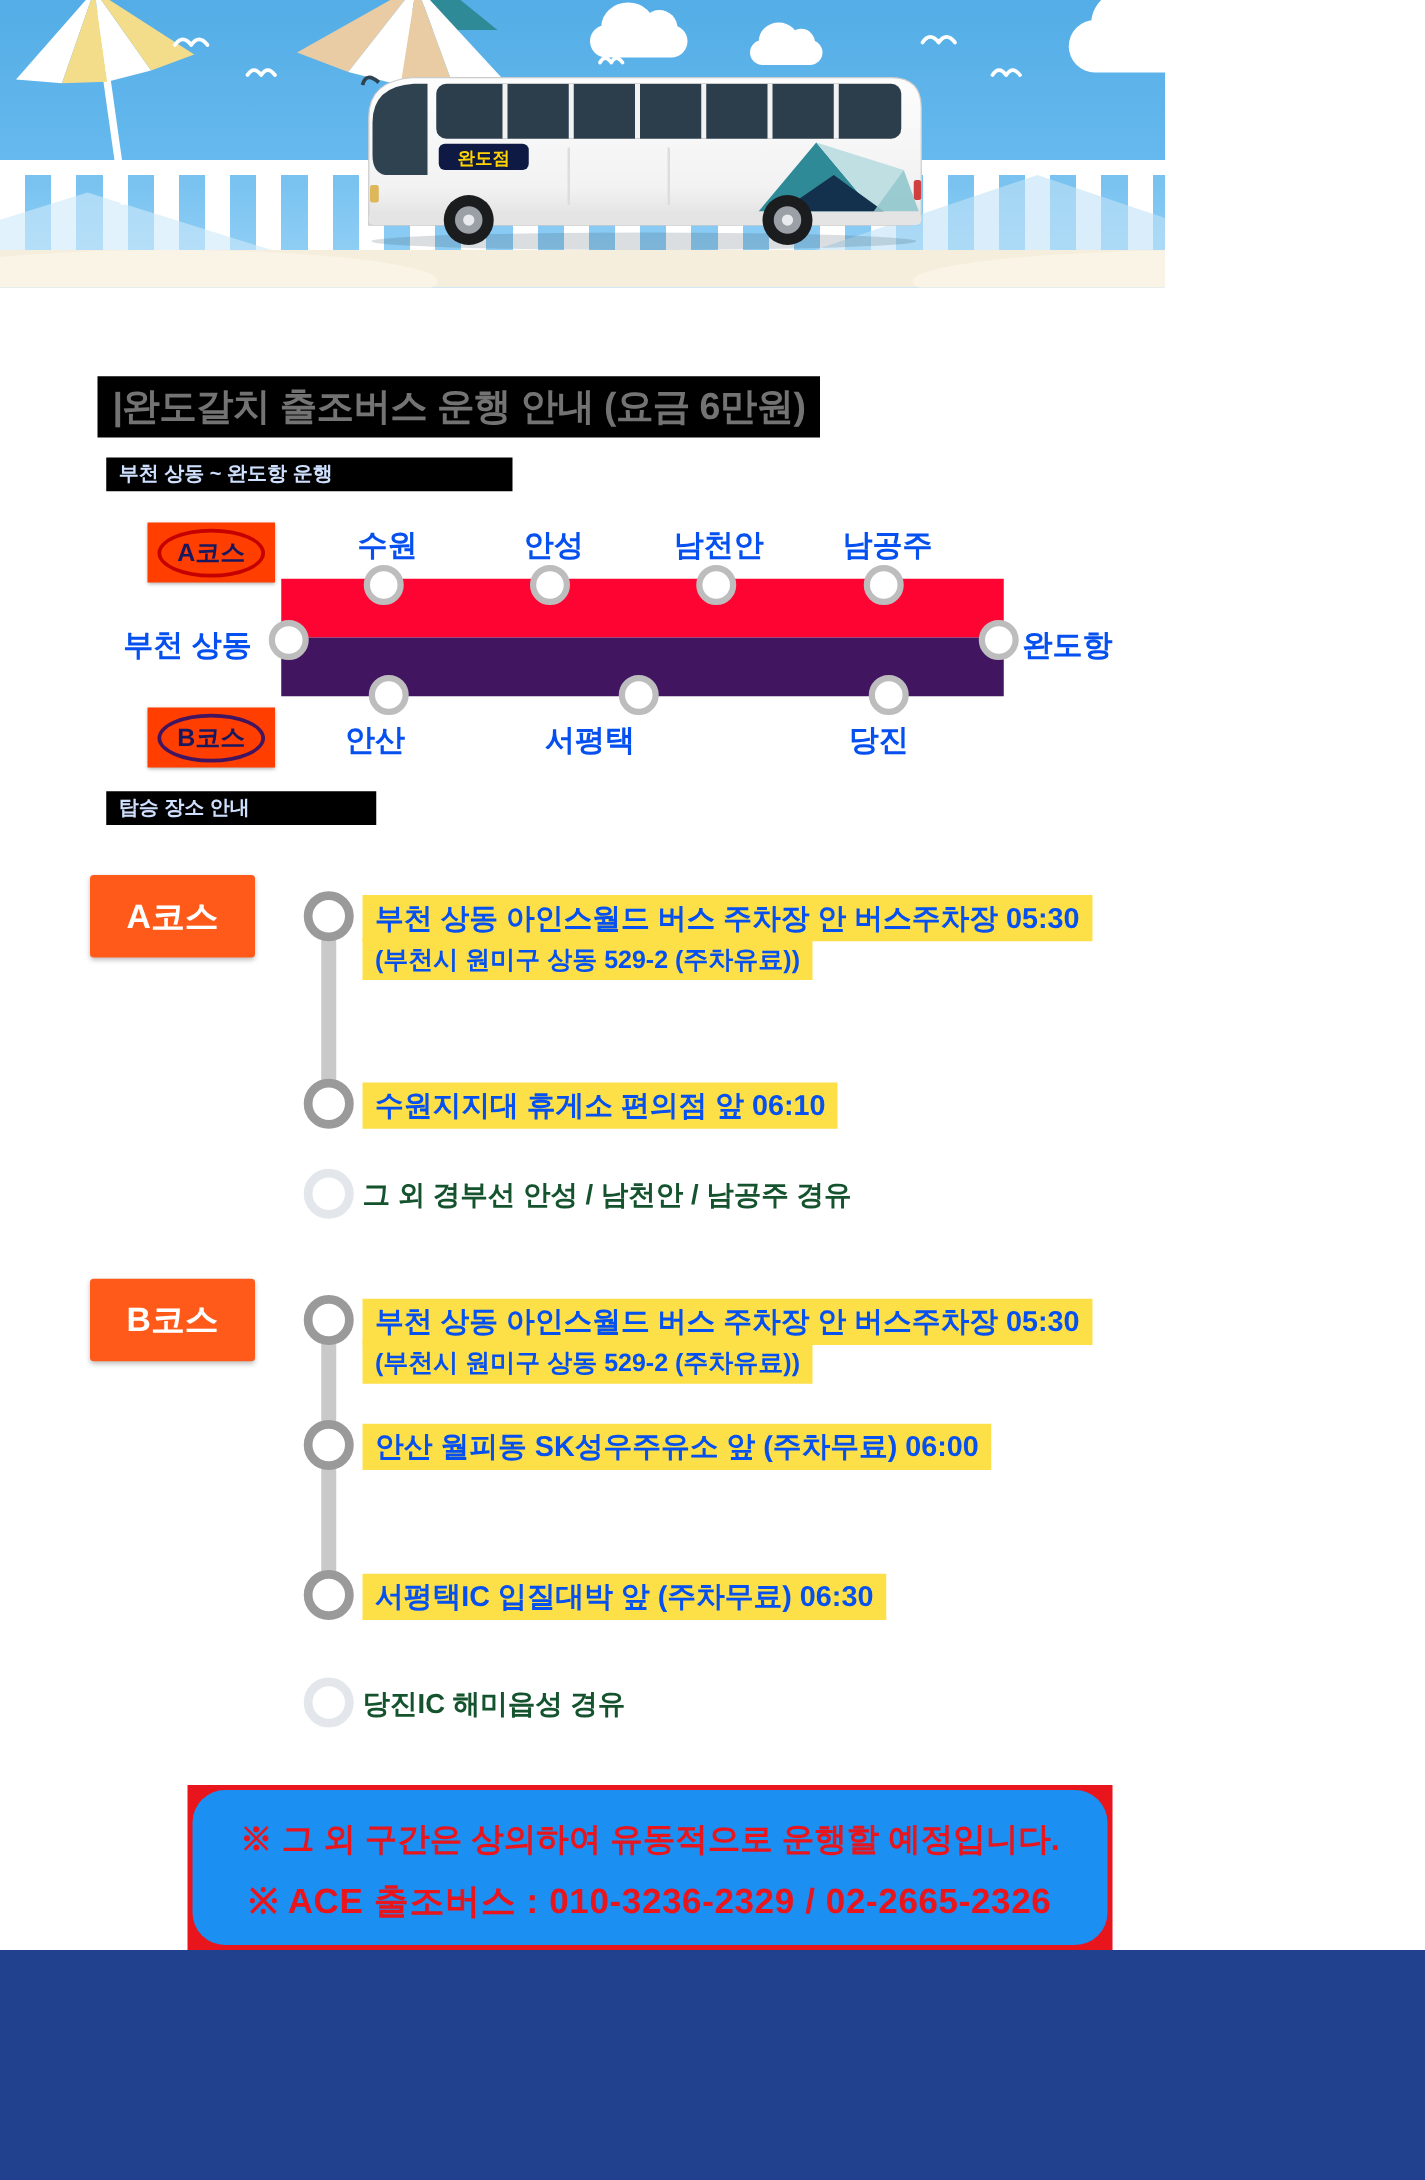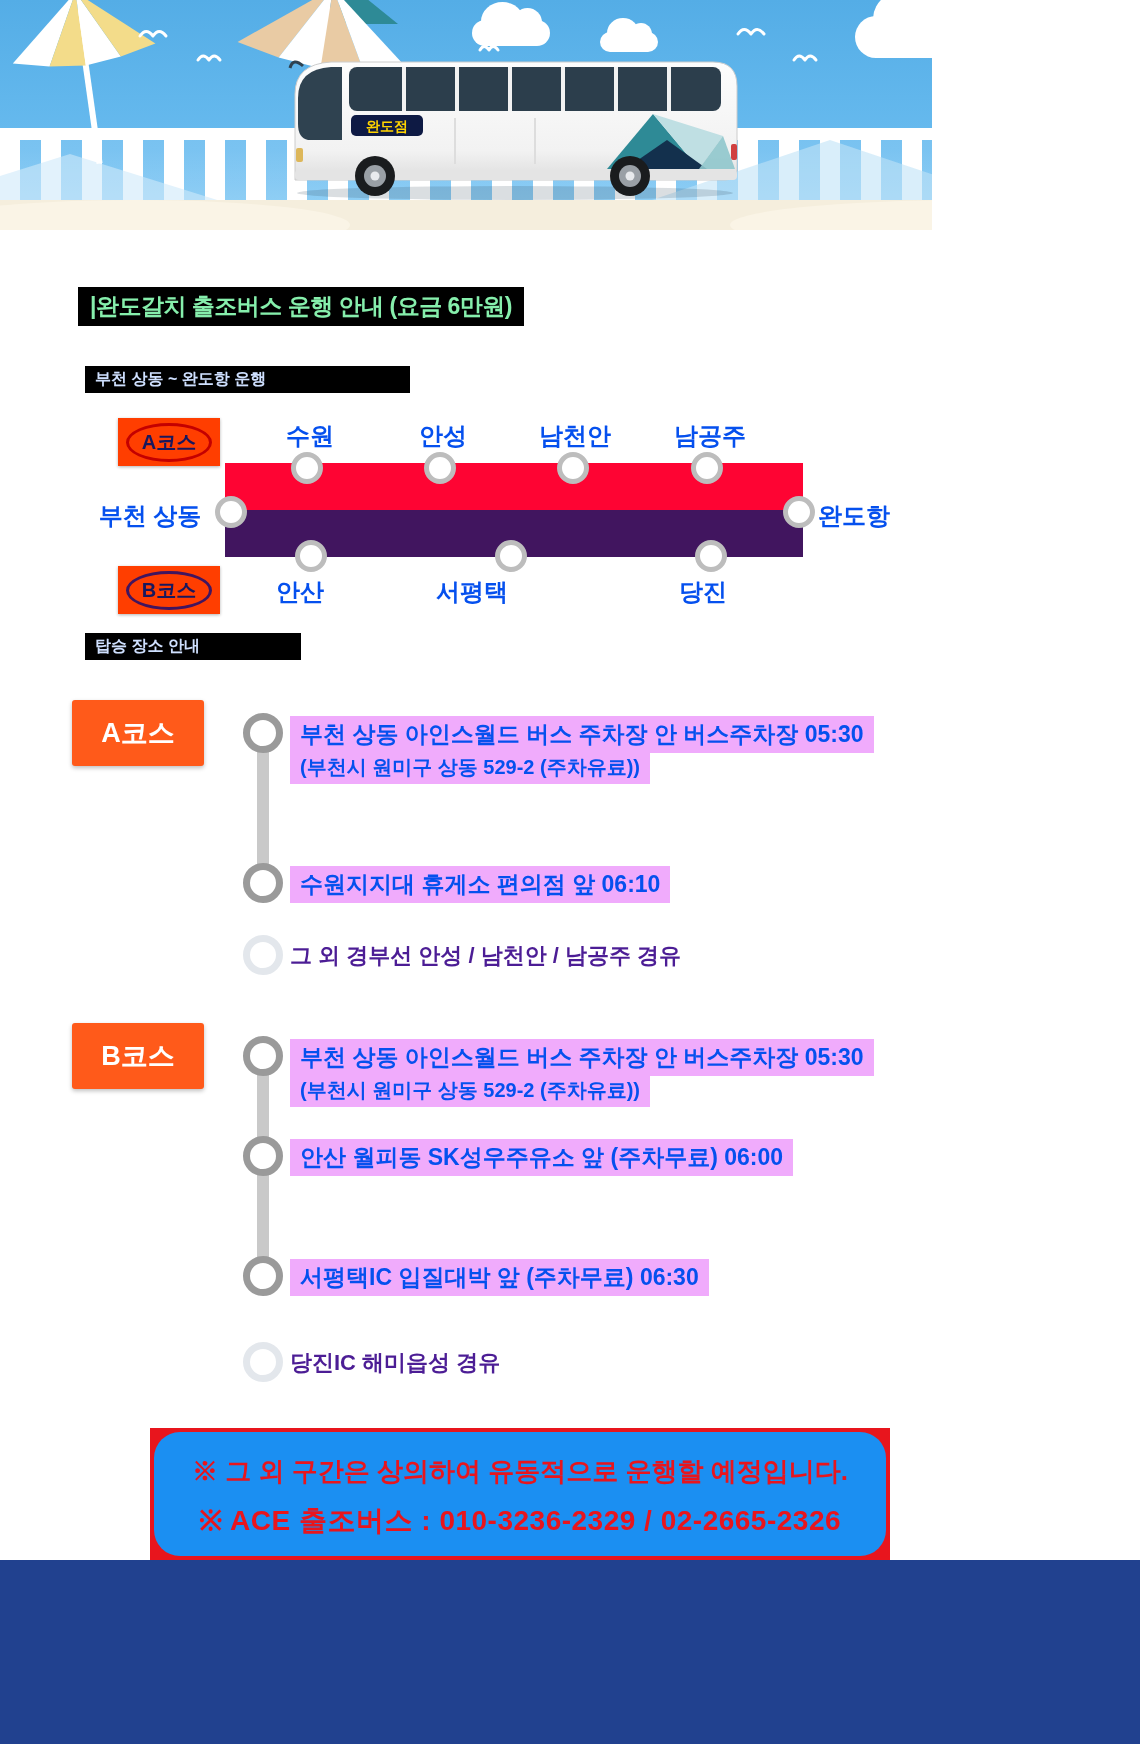--- a/index.html
+++ b/index.html
@@ -17,21 +17,21 @@
   .hill {position:absolute; width:0; height:0; opacity:.6;}
   .rail {position:absolute; left:0; top:128px; width:100%; height:12px; background:#ffffff;}
   .pickets {position:absolute; left:0; top:140px; width:100%; height:62px;
             background:repeating-linear-gradient(90deg,#ffffff 0 20px, rgba(255,255,255,0.12) 20px 41px);}
   .sand {position:absolute; left:0; bottom:0; width:100%; height:30px; background:#f5eedd;}
   .dune {position:absolute; background:#faf4e6; border-radius:50%;}
   .banner-art {position:absolute; left:0; top:0; pointer-events:none;}
   .bus-svg {position:absolute; left:285px; top:52px;}
 
   
-  .title-strip {left:78px; top:287px; background:#000; color:#86efac; font-size:23px;
+  .title-strip {left:78px; top:301px; background:#000; color:#737373; font-size:30px;
                 font-weight:bold; padding:4px 12px; letter-spacing:-0.5px; white-space:nowrap;}
 
   
   .section-bar {background:#000; color:#cfe0ff; font-size:16px; font-weight:bold;
                 padding:3px 10px; box-sizing:border-box; white-space:nowrap; overflow:hidden;}
 
   
   .route-bar-a {left:225px; top:463px; width:578px; height:47px; background:#fe0433;}
   .route-bar-b {left:225px; top:510px; width:578px; height:47px; background:#41155f;}
   .node {width:22px; height:22px; border:5px solid #bdbdbd; background:#fff; border-radius:50%;}
@@ -43,24 +43,24 @@
   .badge-ring.ring-b {border-color:#41155f;}
 
   
   .course-btn {width:132px; height:66px; background:#ff5a1a; color:#fff; font-size:27px;
                font-weight:bold; display:flex; align-items:center; justify-content:center;
                border-radius:3px; box-shadow:0 2px 4px rgba(0,0,0,.25); cursor:pointer;}
   .tl-line {left:257px; width:12px; background:#c9c9c9;}
   .tl-node {width:26px; height:26px; border:7px solid #9a9a9a; background:#fff; border-radius:50%;}
   .tl-node.muted-node {border-color:#e3e7ec;}
   .row {white-space:nowrap;}
-  .hl {background:#f0abfc; color:#0550ee; font-weight:bold; padding:3px 10px; display:inline-block;}
+  .hl {background:#fde047; color:#0550ee; font-weight:bold; padding:3px 10px; display:inline-block;}
   .main {font-size:23px;}
   .sub {font-size:20px;}
-  .muted {color:#4c1d95; font-weight:bold; font-size:22px;}
+  .muted {color:#14532d; font-weight:bold; font-size:22px;}
 
   
   .notice-outer {left:150px; top:1428px; width:740px; height:132px; background:#e8151d;}
   .notice-inner {position:absolute; inset:4px; background:#1b8ff2; border-radius:26px;}
   .notice-line {position:absolute; width:100%; text-align:center; color:#e8151d; font-weight:bold;}
   .n1 {top:22px; font-size:26px;}
   .n2 {top:68px; font-size:28px; letter-spacing:.5px;}
   .footer {left:0; top:1560px; width:1140px; height:184px; background:#21418f;}
 </style>
 </head>

